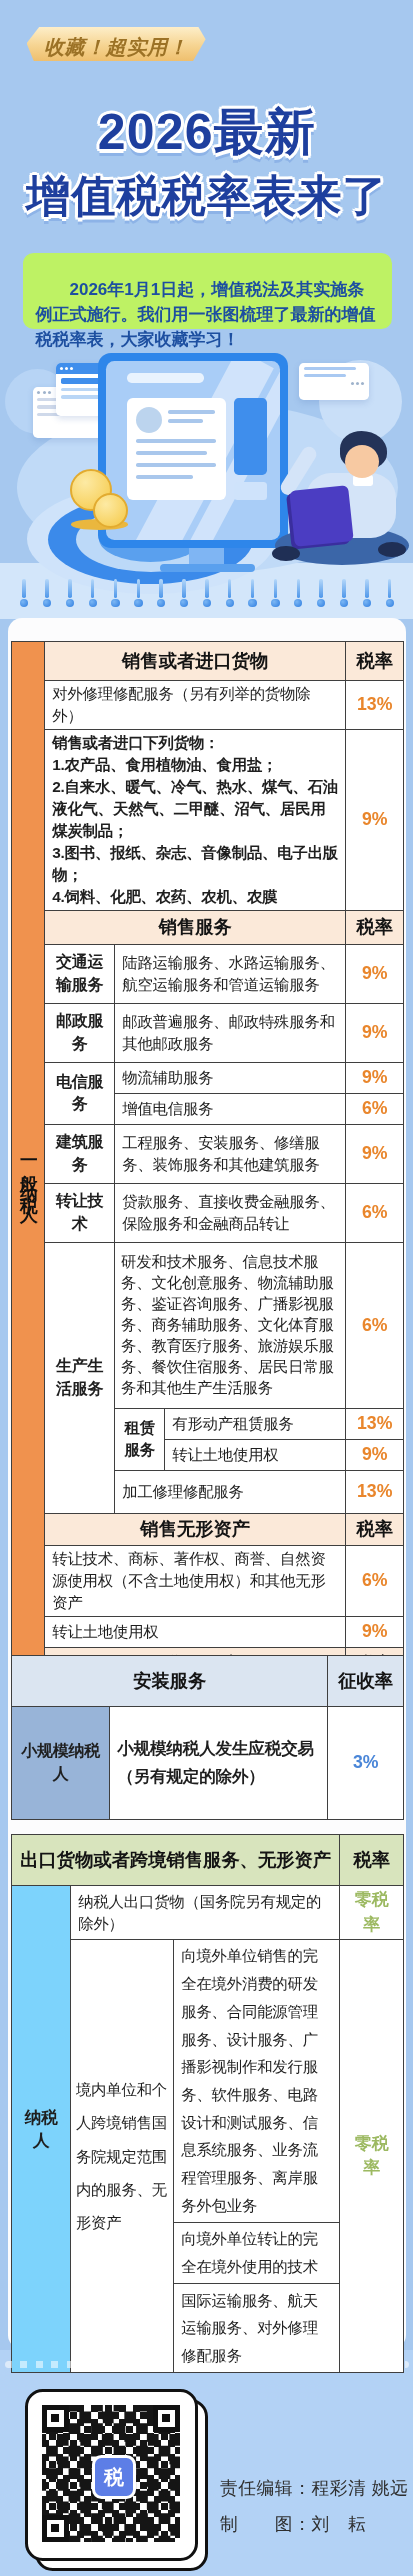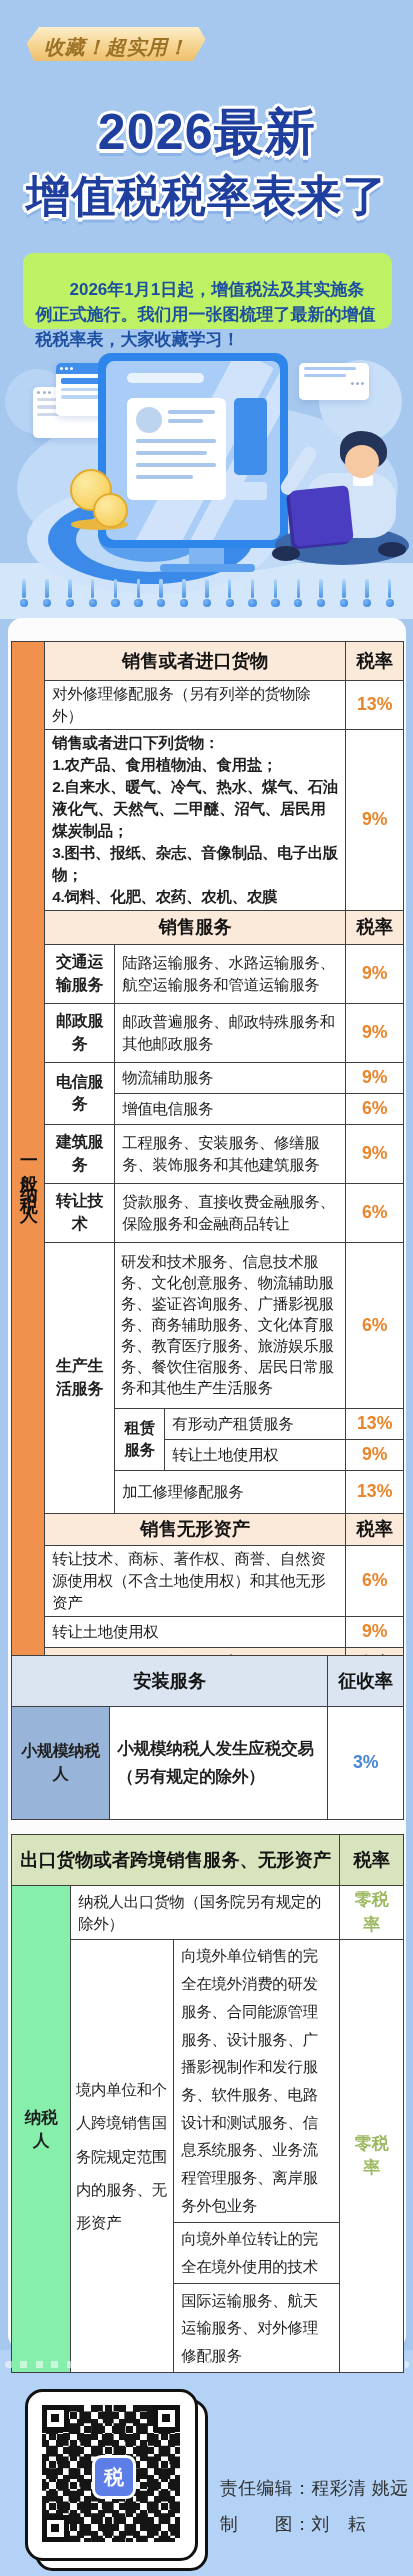--- a/index.html
+++ b/index.html
@@ -103,21 +103,21 @@
   .strip{background:#f0924e;padding:0;}
   .vside{writing-mode:vertical-rl;text-orientation:upright;letter-spacing:10.6px;
     font-weight:bold;font-size:17.7px;color:#101010;margin:auto;display:block;text-align:center;}
   .cat{font-weight:bold;text-align:center;font-size:16px;}
   .desc{text-align:left;}
   .lines{white-space:pre-line;font-weight:bold;}
   .tall{line-height:1.36;padding:2.4px 5.9px;}
   .rate{font-weight:bold;font-size:17.7px;text-align:center;letter-spacing:0;}
   .o{color:#e9862c;} .blue{color:#4a86d8;} .green{color:#9cb961;font-size:17px;}
   .small-cat{background:#98b4d8;font-weight:bold;font-size:16px;text-align:center;}
-  .side{background:#86efac;font-weight:bold;font-size:16.6px;text-align:center;}
+  .side{background:#7dd3fc;font-weight:bold;font-size:16.6px;text-align:center;}
   .group{line-height:2.15;text-align:left;padding:2.4px 4.7px;}
   .spread{line-height:1.8;}
   .t2 .desc{font-size:16.6px;line-height:1.7;}
   
   .footer-bg{position:absolute;left:0;top:2350px;width:414px;height:226px;background:#b3d2f5;}
   .dashes{position:absolute;left:4.7px;top:2361px;width:404px;height:7px;border-radius:3.5px;
     background:repeating-linear-gradient(90deg,rgba(255,255,255,.55) 0 7px,transparent 7px 15.4px);}
   .qr-wrap{position:absolute;left:25px;top:2389px;width:173px;height:171px;}
   .qr-back{position:absolute;left:9.5px;top:9.5px;width:167px;height:166px;background:#fff;
     border:3px solid #111;border-radius:17.7px;}

